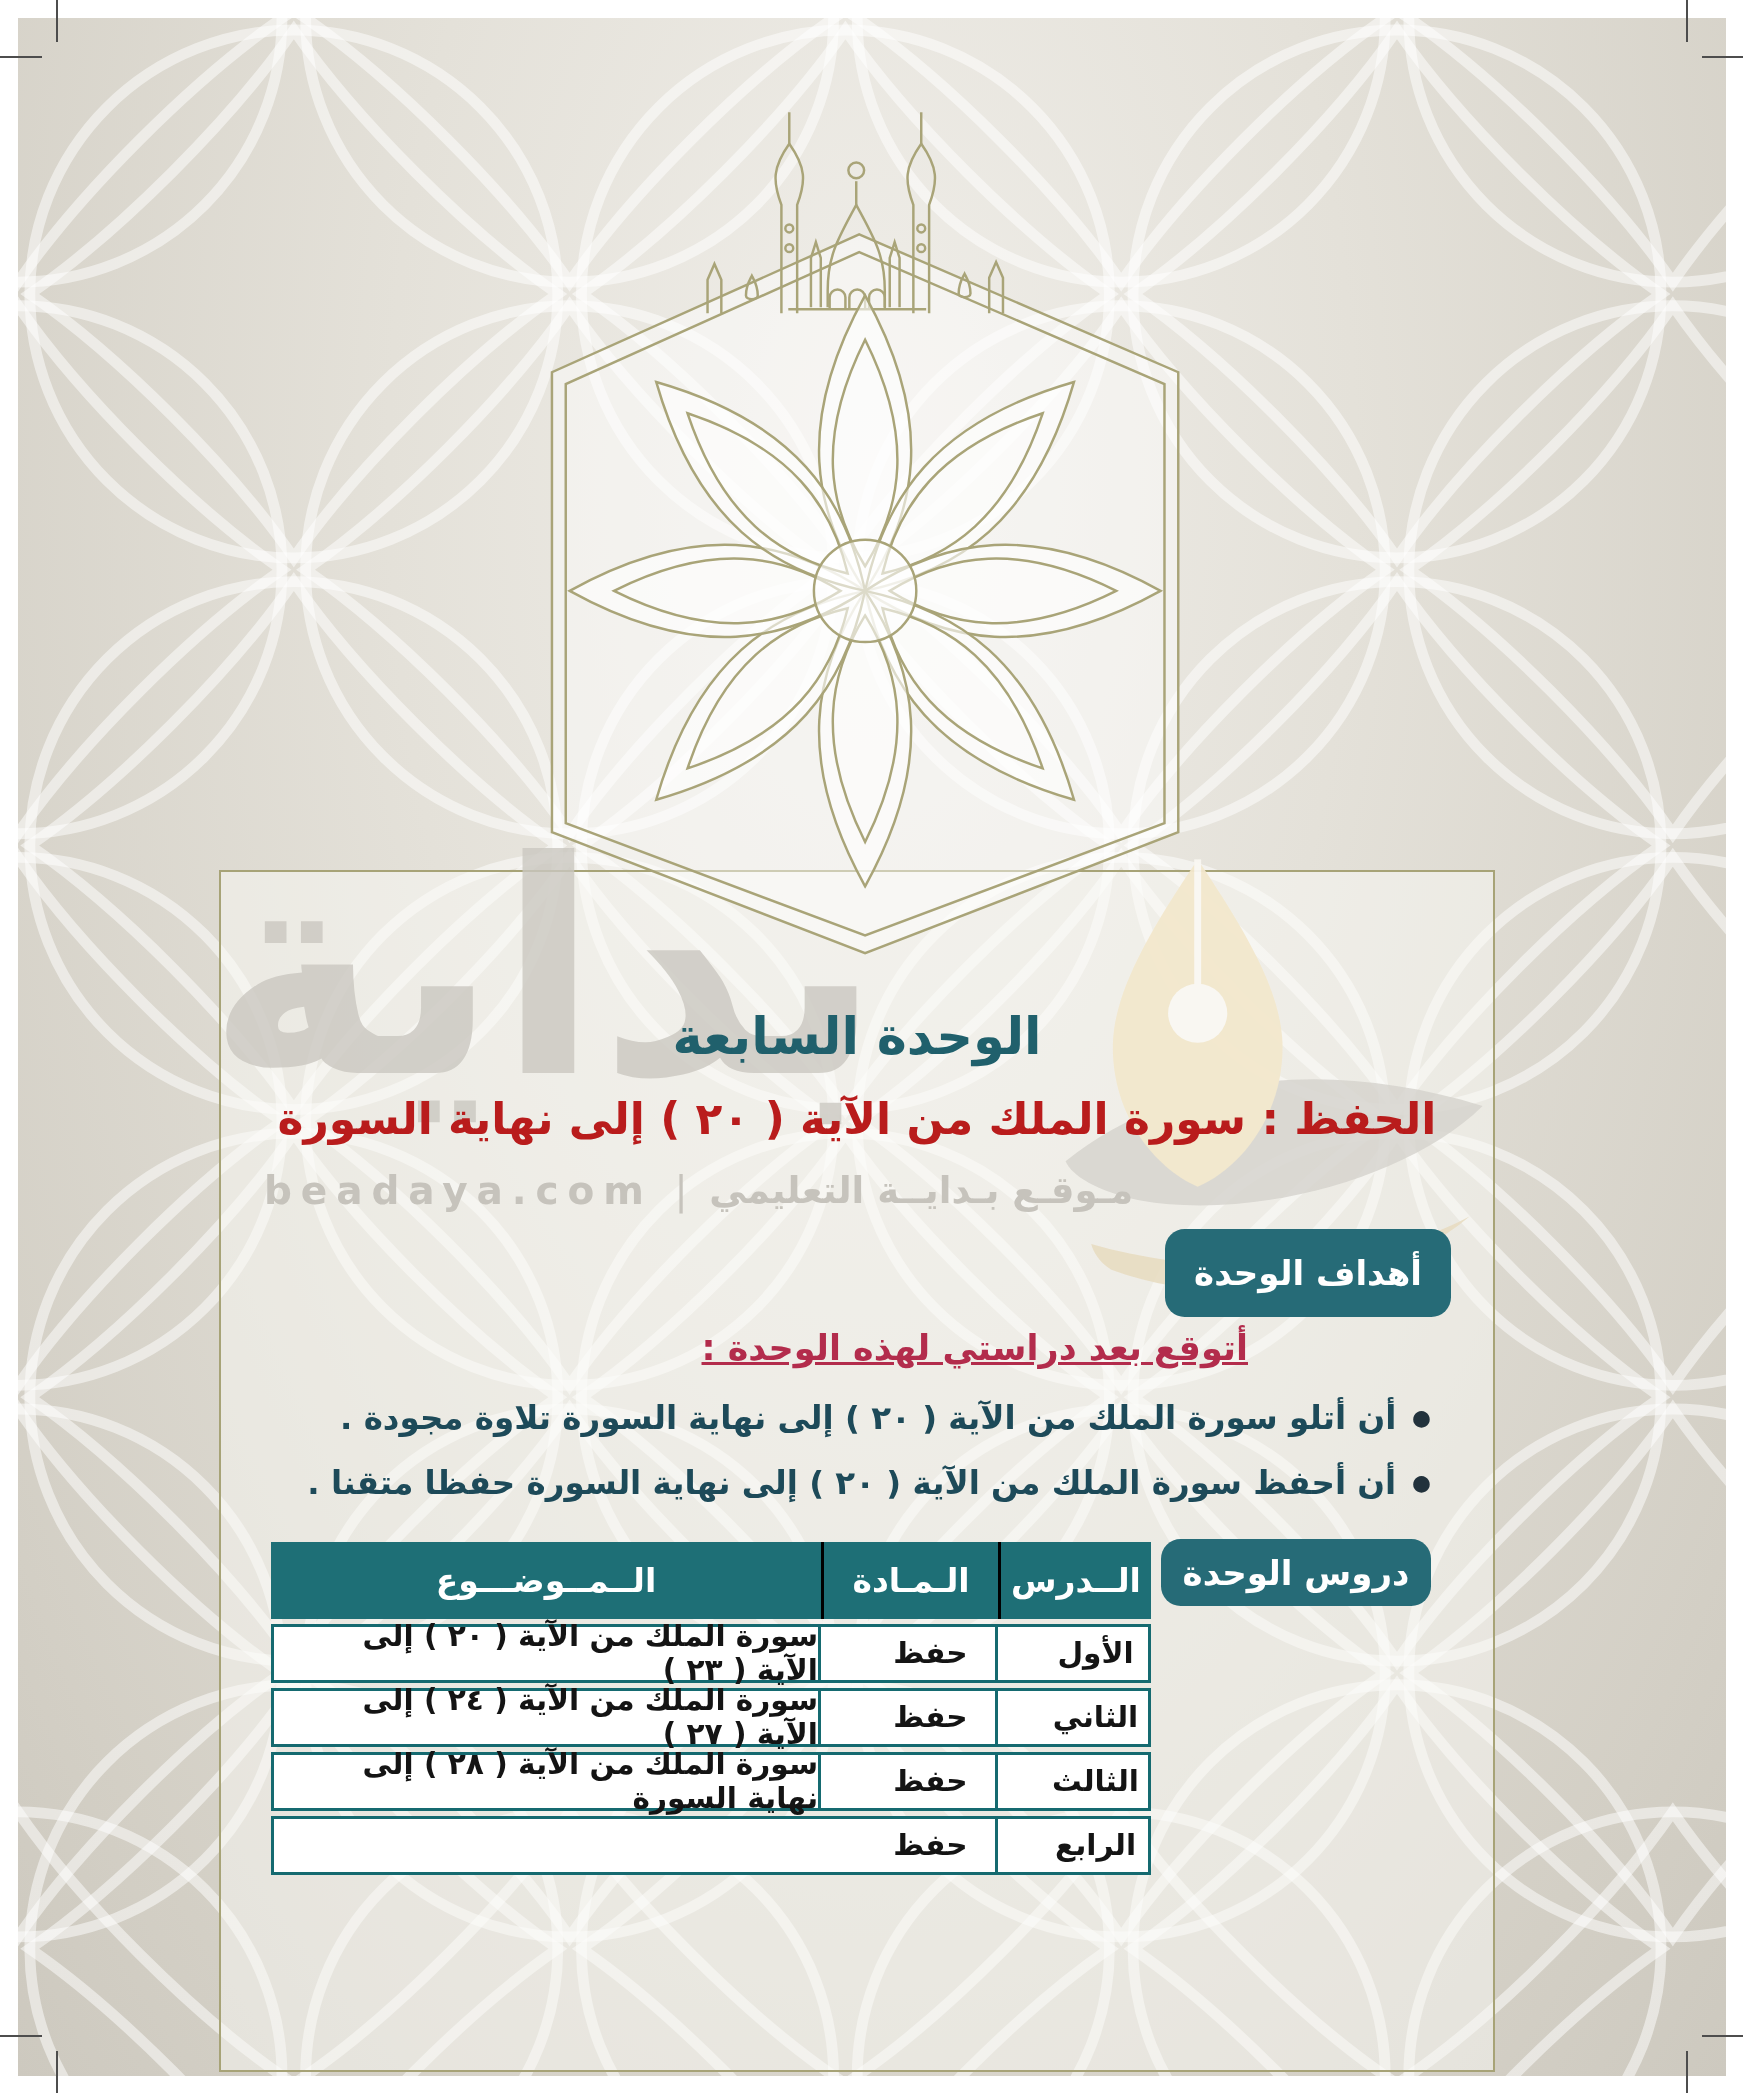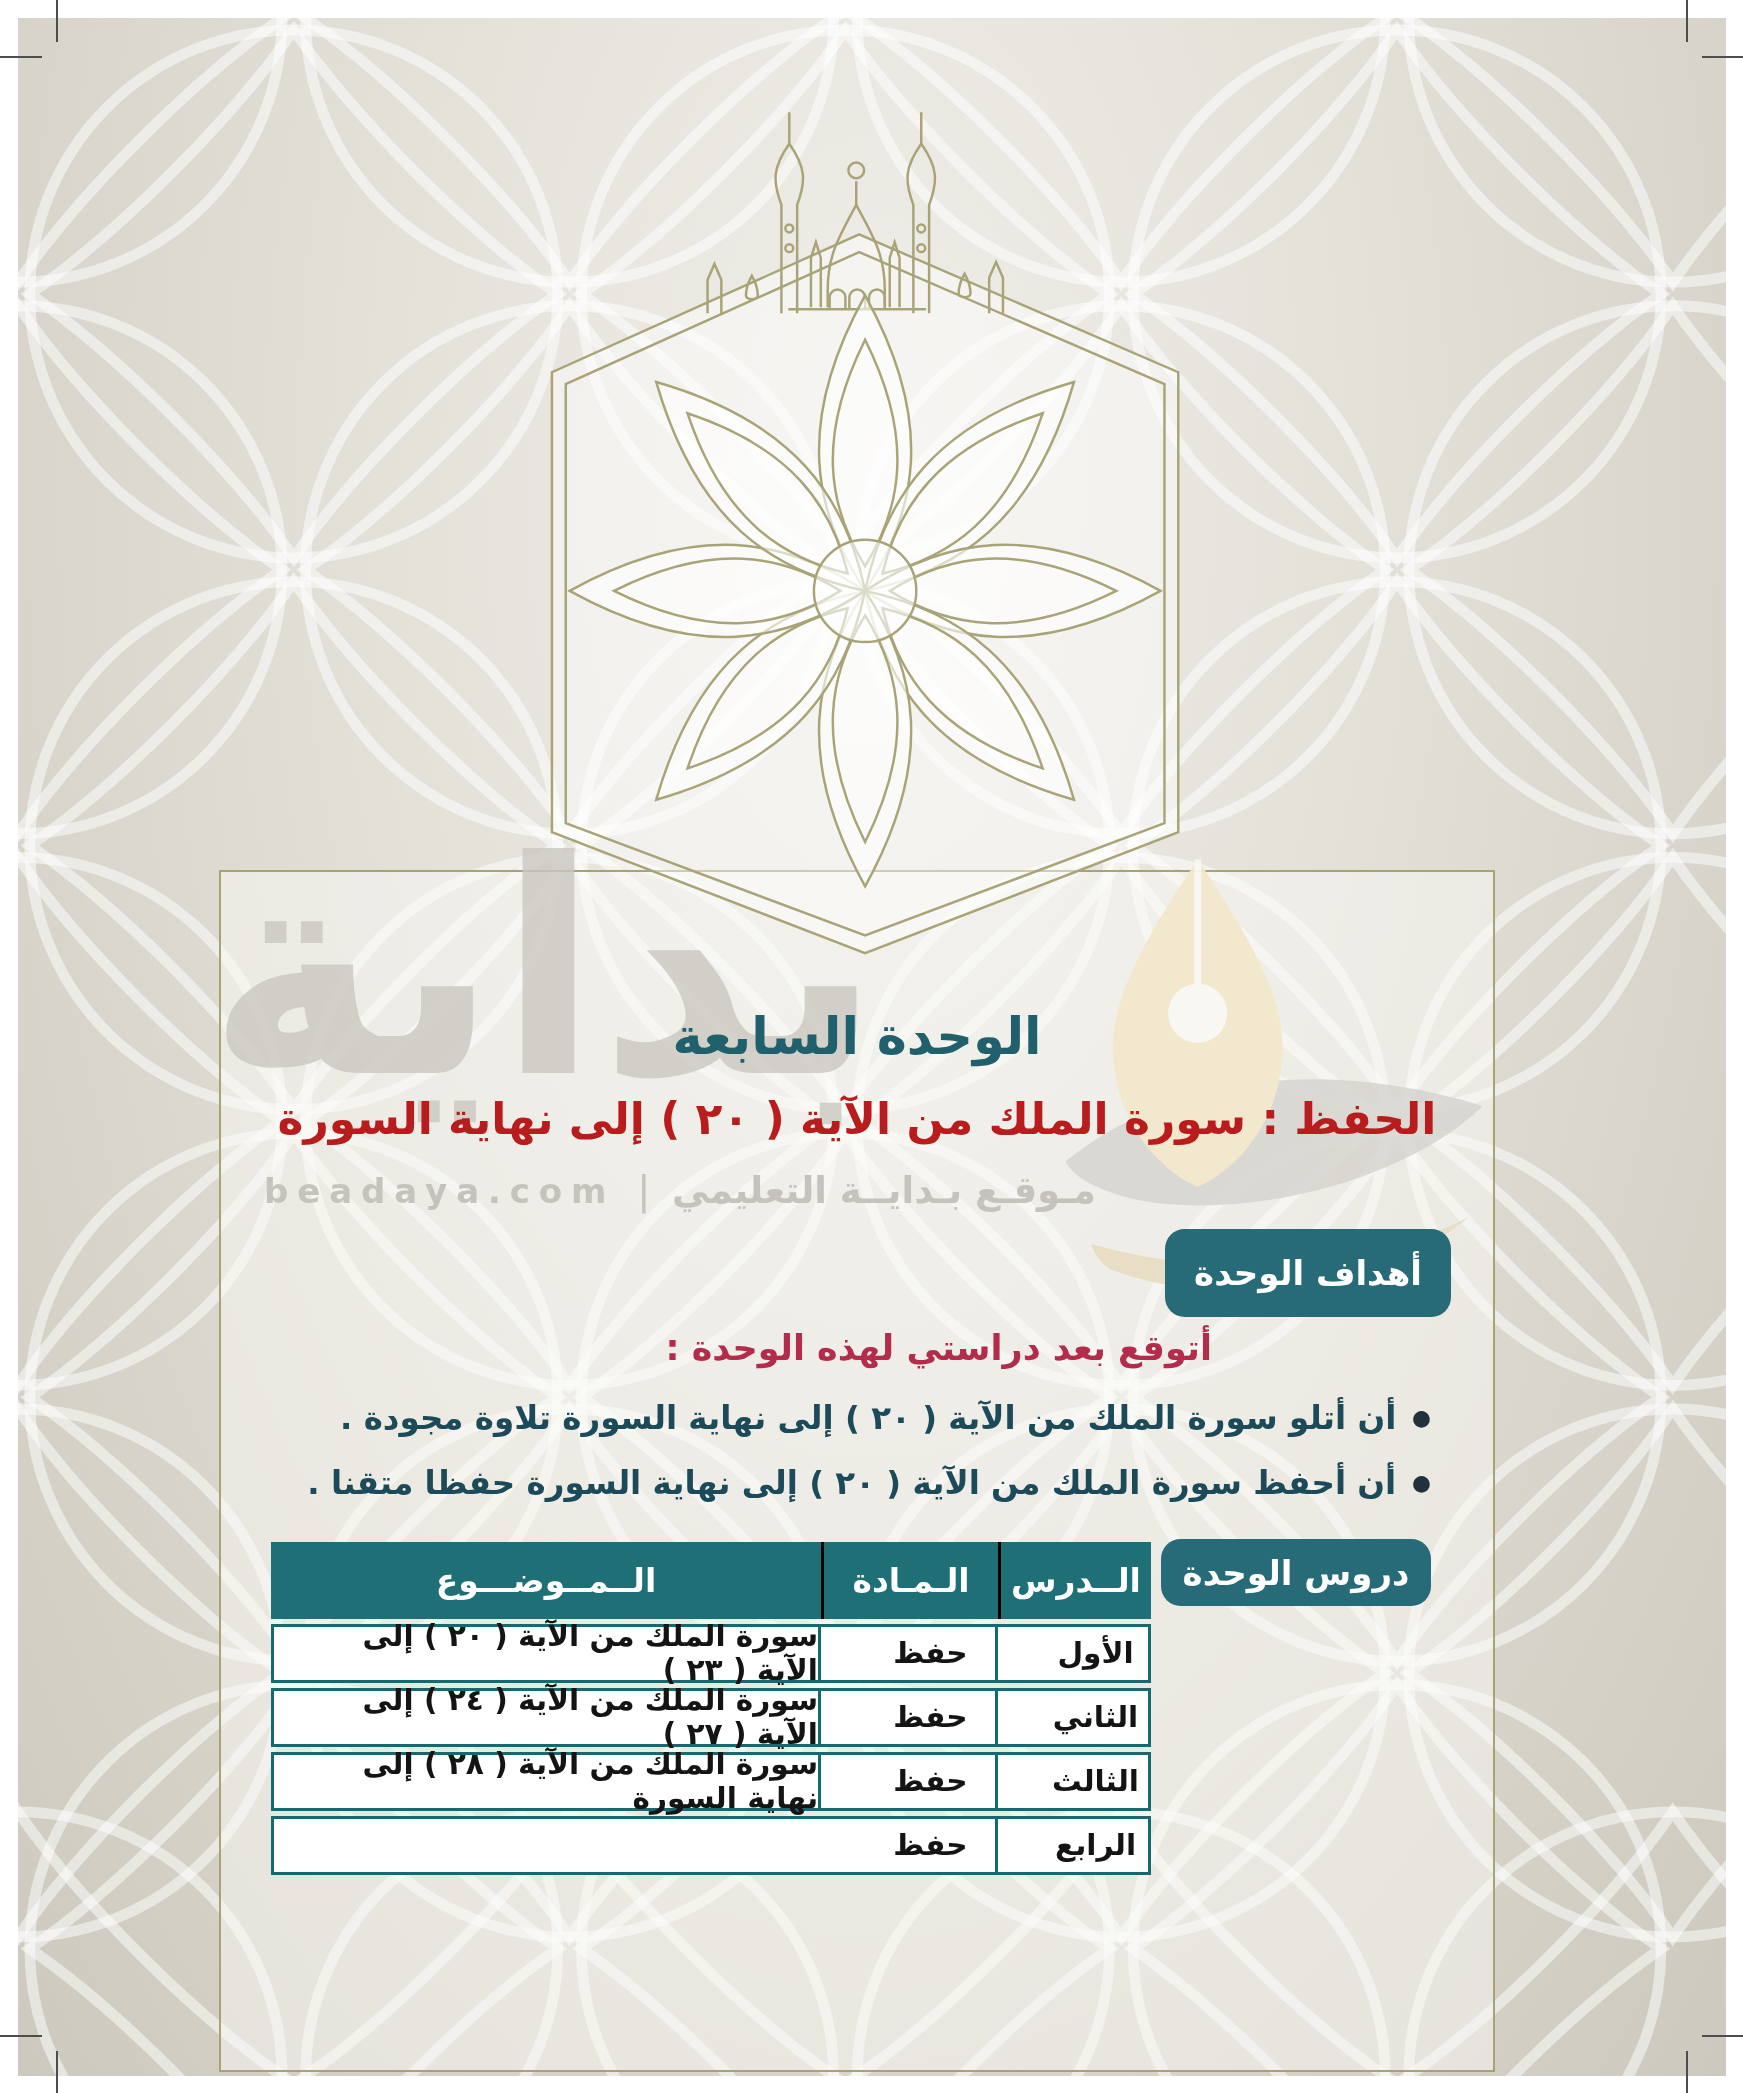--- a/index.html
+++ b/index.html
@@ -37,21 +37,21 @@
   .logo-word {
     position:absolute; left:207px; top:816px; z-index:4;
     font-size:296px; font-weight:bold; line-height:1.05;
     color:#cbc8c1; opacity:.8; direction:rtl; pointer-events:none;
   }
   .pen-svg { position:absolute; left:1034px; top:818px; z-index:4; opacity:.95; pointer-events:none; }
   .site-line {
     position:absolute; left:264px; top:1168px; z-index:5;
     display:flex; align-items:center; gap:21.7px; color:#c6c3bc; direction:ltr;
   }
-  .site-line .en { font-size:34px; font-weight:bold; letter-spacing:8.9px; }
+  .site-line .en { font-size:39px; font-weight:bold; letter-spacing:8.9px; }
   .site-line .sep { font-size:39px; font-weight:normal; }
   .site-line .ar { font-size:37px; font-weight:bold; }
 
   
   .page-title {
     position:absolute; left:219px; top:1007px; width:1276px; z-index:6;
     text-align:center; direction:rtl;
     font-size:51px; font-weight:bold; color:#20606c; letter-spacing:1px;
   }
   .page-subtitle {
@@ -64,22 +64,22 @@
   .badge {
     position:absolute; z-index:6; background:#266b77; border-radius:19.7px;
     display:flex; align-items:center; justify-content:center;
     color:#ffffff; font-size:34px; font-weight:bold; direction:rtl;
   }
   .badge-objectives { left:1165px; top:1229px; width:286px; height:88px; }
   .badge-lessons   { left:1161px; top:1539px; width:270px; height:67px; }
 
   
   .obj-intro {
-    position:absolute; right:532px; top:1328px; z-index:6; direction:rtl;
-    font-size:35px; font-weight:bold; color:#b32c4c; white-space:nowrap;
+    position:absolute; right:496px; top:1328px; z-index:6; direction:rtl;
+    font-size:35px; font-weight:bold; color:#b32c4c; white-space:nowrap;text-decoration:underline;
   }
   .bullet-line {
     position:absolute; right:313px; z-index:6; direction:rtl;
     display:flex; align-items:center; gap:15.8px; white-space:nowrap;
     font-size:32.5px; font-weight:bold; color:#1d4a59;
   }
   .bullet-line .dot { font-size:21.7px; color:#22323c; line-height:1; }
   .bl-1 { top:1399px; }
   .bl-2 { top:1464px; }
 

